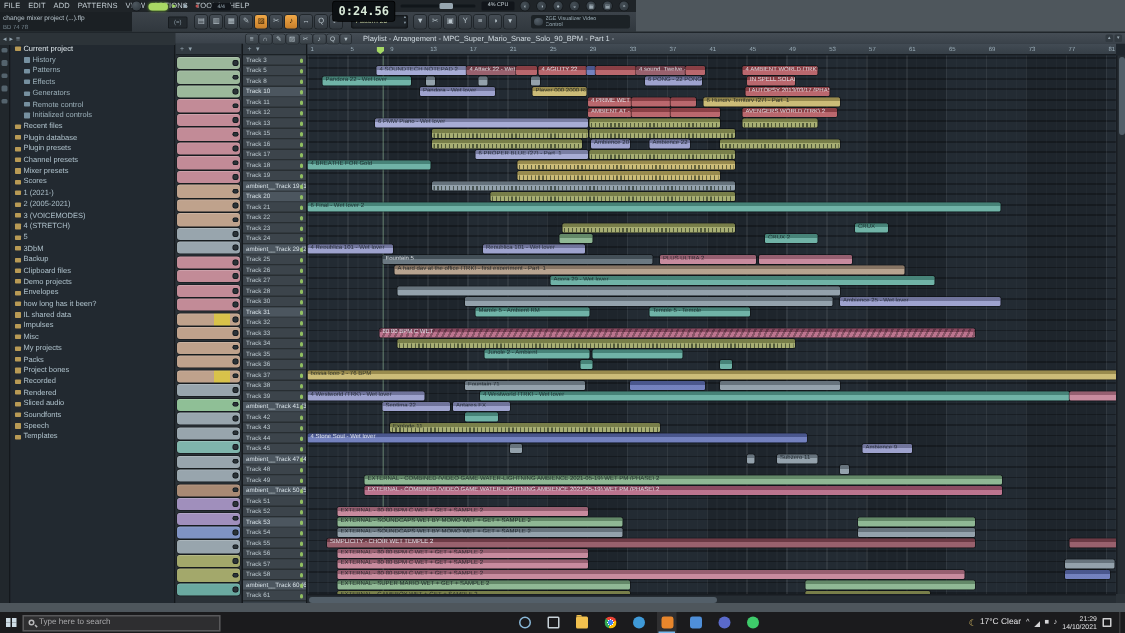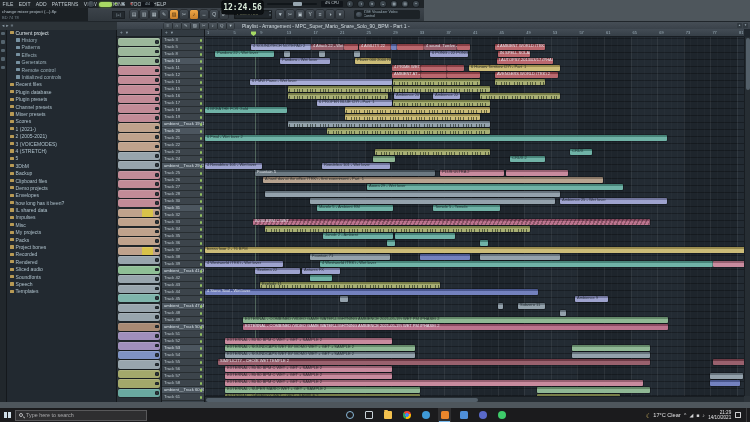--- a/index.html
+++ b/index.html
@@ -141,21 +141,21 @@
         <span class="menu-item">TOOLS</span>
         <span class="menu-item">HELP</span>
       </div>
   </div>
   <div id="knob-main" class="knob"></div>
   <div id="pat-pill"></div>
   <div id="btn-play" class="tr-btn">►</div>
   <div id="btn-stop" class="tr-btn">■</div>
   <div id="btn-rec" class="tr-btn">●</div>
   <div id="sig-box">4/4</div>
-  <div id="time-panel">12:24.56</div>
+  <div id="time-panel">0:24.56</div>
   <div id="slider">
       <div class="sl-thumb"></div>
     </div>
   <div id="cpu-panel">4% CPU</div>
   <div id="circle-icons">
       <span class="circ">◐</span>
       <span class="circ">◑</span>
       <span class="circ">●</span>
       <span class="circ">◒</span>
       <span class="circ">▦</span>

